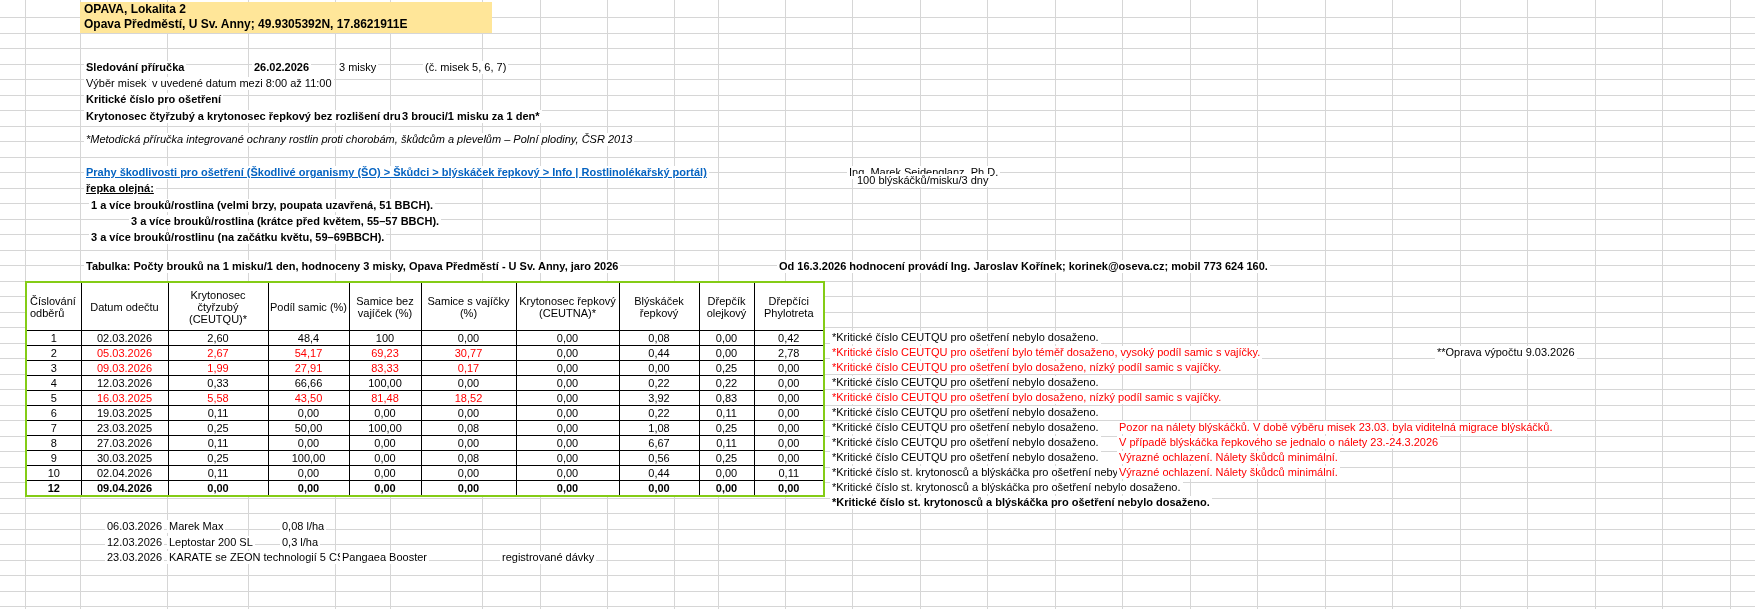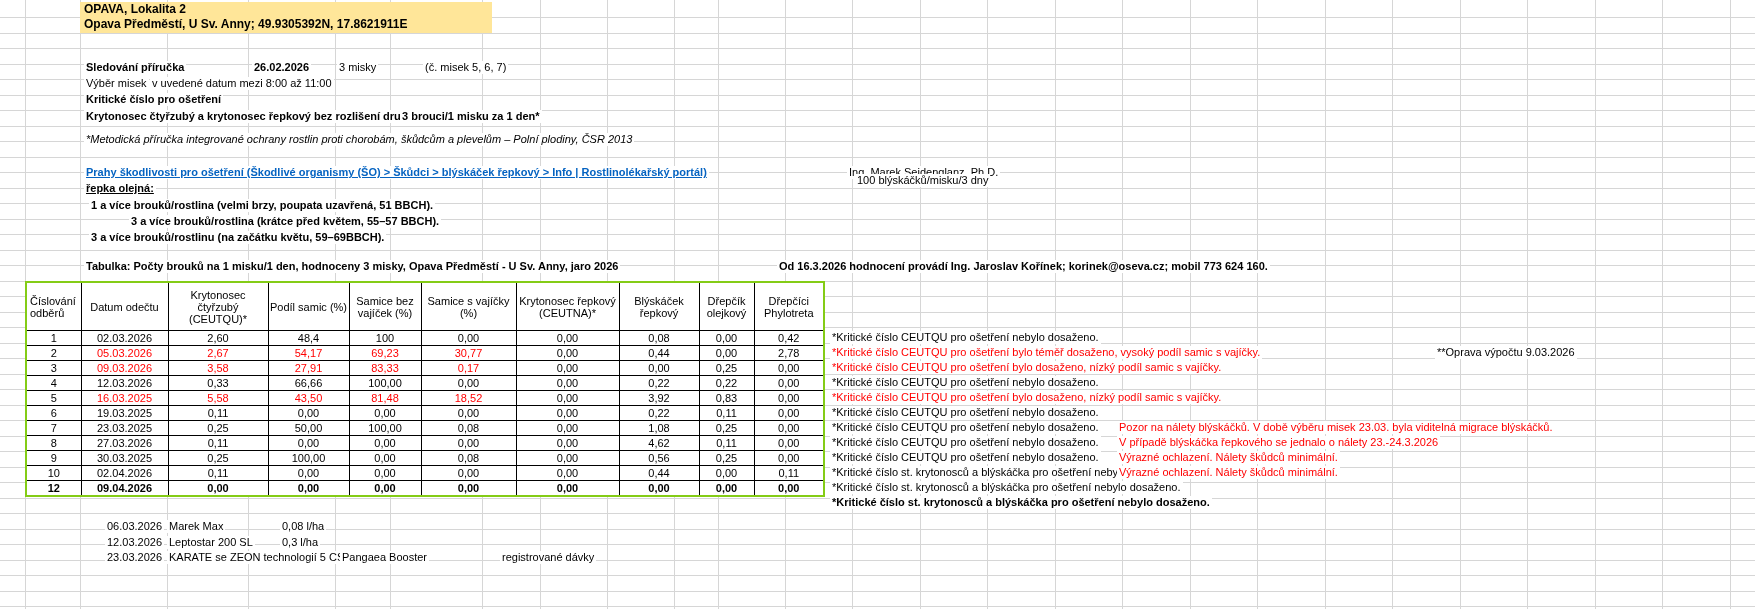--- a/index.html
+++ b/index.html
@@ -183,21 +183,21 @@
           <td class="red">69,23</td>
           <td class="red">30,77</td>
           <td>0,00</td>
           <td>0,44</td>
           <td>0,00</td>
           <td>2,78</td>
         </tr>
         <tr>
           <td>3</td>
           <td class="red">09.03.2026</td>
-          <td class="red">3,58</td>
+          <td class="red">1,99</td>
           <td class="red">27,91</td>
           <td class="red">83,33</td>
           <td class="red">0,17</td>
           <td>0,00</td>
           <td>0,00</td>
           <td>0,25</td>
           <td>0,00</td>
         </tr>
         <tr>
           <td>4</td>
@@ -248,21 +248,21 @@
           <td>0,00</td>
         </tr>
         <tr>
           <td>8</td>
           <td>27.03.2026</td>
           <td>0,11</td>
           <td>0,00</td>
           <td>0,00</td>
           <td>0,00</td>
           <td>0,00</td>
-          <td>4,62</td>
+          <td>6,67</td>
           <td>0,11</td>
           <td>0,00</td>
         </tr>
         <tr>
           <td>9</td>
           <td>30.03.2025</td>
           <td>0,25</td>
           <td>100,00</td>
           <td>0,00</td>
           <td>0,08</td>

